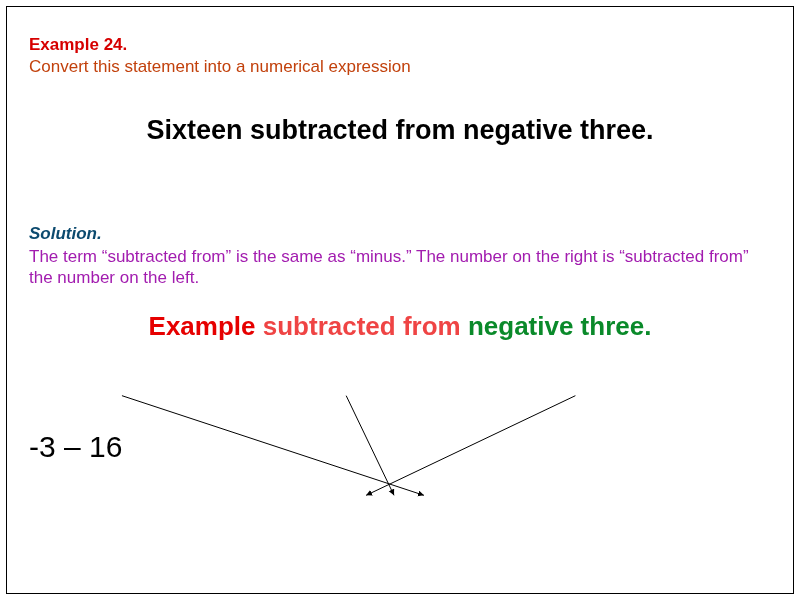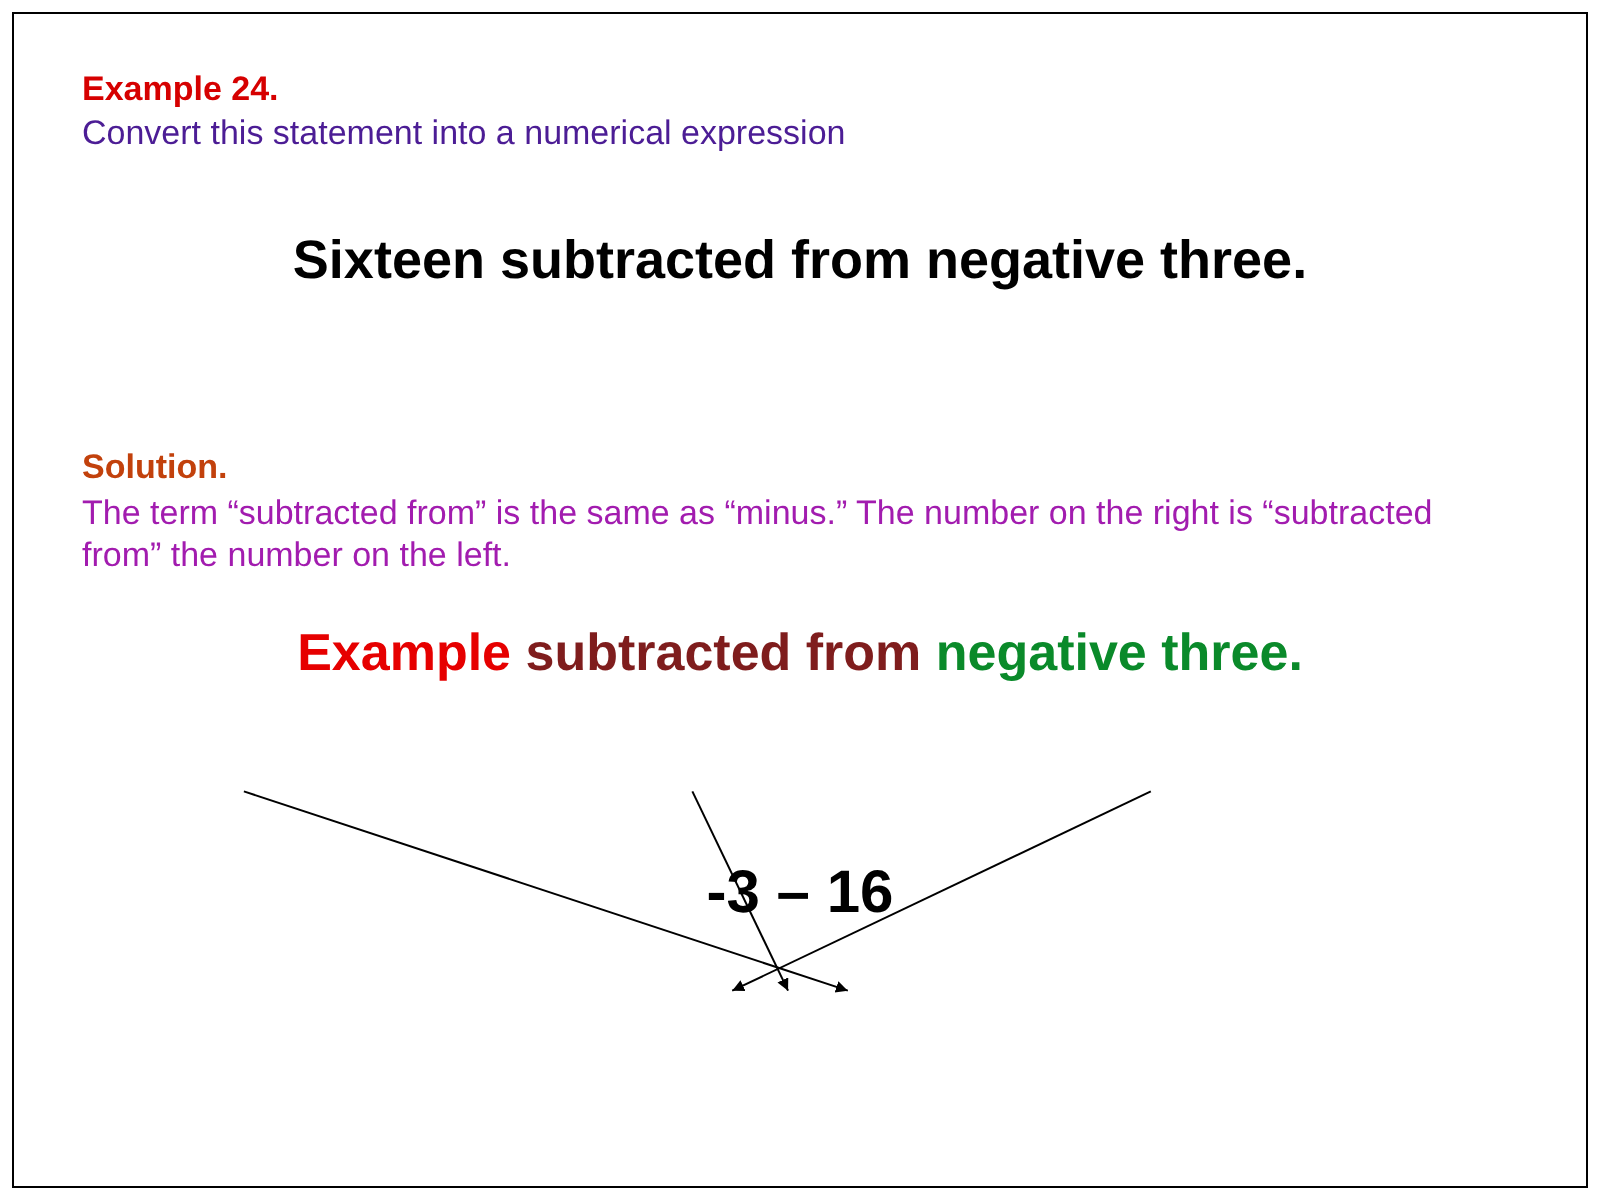--- a/index.html
+++ b/index.html
@@ -7,65 +7,65 @@
     width: 800px;
     height: 600px;
     background: #ffffff;
     font-family: Arial, Helvetica, sans-serif;
     position: relative;
   }
   .frame {
     position: absolute;
     top: 6px; left: 6px; right: 6px; bottom: 6px;
     border: 1px solid #000;
-    padding: 28px 34px;
+    padding: 28px 22px;
   }
   .example-label {
     color: #d60000;
     font-weight: bold;
     font-size: 17px;
   }
   .instruction {
-    color: #4c1d95;
+    color: #c2410c;
     font-size: 17px;
     margin-top: 2px;
   }
   .statement {
     color: #000;
     font-weight: bold;
     font-size: 27px;
     text-align: center;
     margin-top: 38px;
   }
   .solution-label {
-    color: #c2410c;
+    color: #0c4a6e;
     font-weight: bold;
     font-size: 17px;
     margin-top: 78px;
+    font-style: italic;
   }
   .explanation {
     color: #a21caf;
     font-size: 17px;
     margin-top: 2px;
     line-height: 1.25;
   }
   .colored-statement {
     font-weight: bold;
     font-size: 26px;
     text-align: center;
     margin-top: 22px;
   }
   .red { color: #e60000; }
-  .blue { color: #7f1d1d; text-align: right; }
+  .blue { color: #ef4444; text-align: right; }
   .green { color: #0a8a2a; }
   .result {
     color: #000;
-    font-weight: bold;
+    font-weight: normal;
     font-size: 30px;
-    text-align: center;
     margin-top: 88px;
   }
   svg.arrows {
     position: absolute;
     top: 0; left: 0;
     width: 100%; height: 100%;
     pointer-events: none;
   }
 </style>
 </head>

